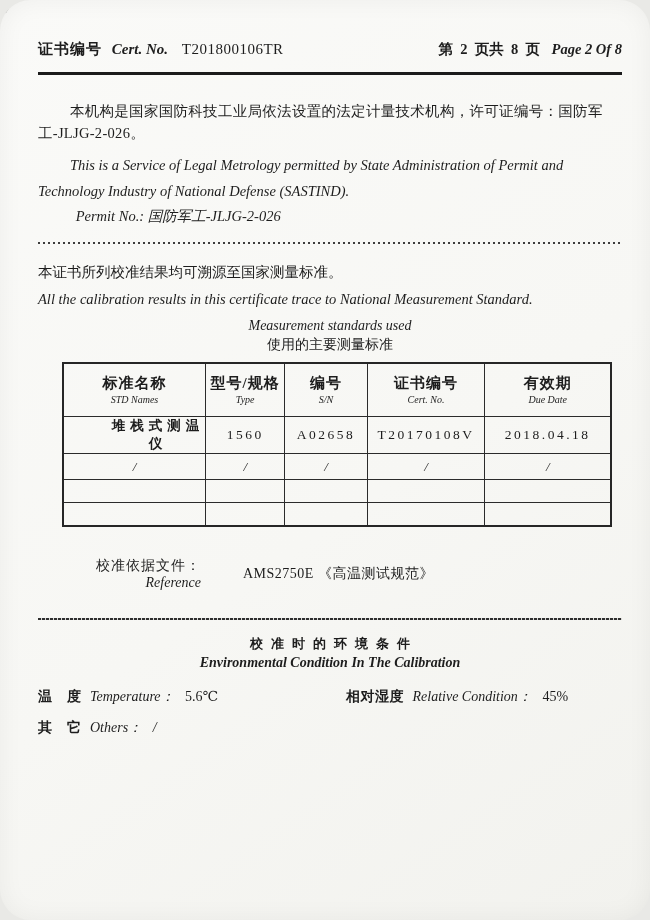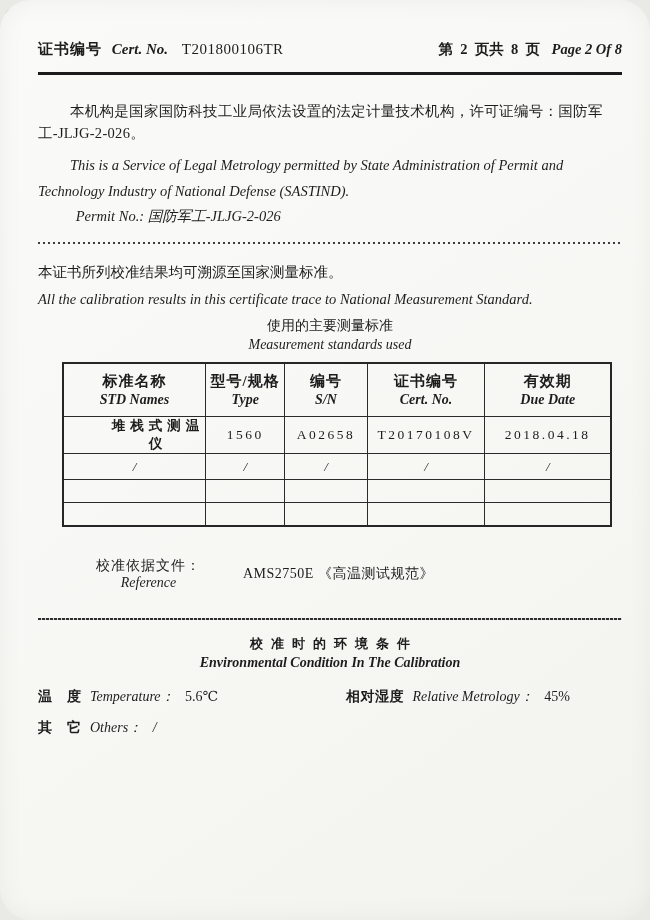--- a/index.html
+++ b/index.html
@@ -59,29 +59,29 @@
     width:550px;margin:8px 0 0 24px;
     border-collapse:collapse;table-layout:fixed;
   }
   table.std th,table.std td{
     border:1.5px solid #2b2b2b;
     text-align:center;vertical-align:middle;
     padding:0;overflow:hidden;
   }
   table.std{border:2px solid #262626;}
   th .th-zh{font-size:15px;font-weight:bold;letter-spacing:1px;}
-  th .th-en{font-size:14px;font-style:italic;font-weight:bold;line-height:1.3;}
+  th .th-en{font-size:10px;font-style:italic;font-weight:normal;line-height:1.3;}
   tr.hdr-row th{height:52px;}
   tr.data-row td{height:29px;font-size:13.5px;letter-spacing:2.5px;}
   tr.data-row td:first-child{letter-spacing:5px;font-weight:bold;font-size:13.5px;padding-left:47px;}
   tr.slash-row td{height:25px;font-size:13px;font-style:italic;}
   tr.empty-row td{height:22px;}
   
   .reference{display:flex;align-items:center;margin-top:30px;margin-left:58px;}
-  .ref-label{text-align:center;font-size:14px;}
+  .ref-label{text-align:right;font-size:14px;}
   .ref-label .l-zh{letter-spacing:1px;}
   .ref-label .l-en{font-style:italic;}
   .ref-value{margin-left:42px;font-size:14px;letter-spacing:.5px;}
   
   .env{margin-top:15px;}
   .env .t-zh{margin:0;font-size:13px;font-weight:bold;letter-spacing:8px;text-indent:8px;}
   .env .t-en{margin:2px 0 0;font-size:14px;font-weight:bold;}
   .env-rows{margin-top:17px;font-size:14px;}
   .env-row{position:relative;margin-top:0;height:22px;}
   .env-row + .env-row{margin-top:9px;}
@@ -123,22 +123,22 @@
   </section>
 
   <div class="rule-dotted"></div>
 
   <section class="trace">
     <p class="p-zh zh">本证书所列校准结果均可溯源至国家测量标准。</p>
     <p class="p-en italic">All the calibration results in this certificate trace to National Measurement Standard.</p>
   </section>
 
   <div class="std-title">
+    <p class="center italic">Measurement standards used</p>
     <p class="center zh">使用的主要测量标准</p>
-    <p class="center italic">Measurement standards used</p>
   </div>
 
   <table class="std">
     <colgroup>
       <col style="width:26%">
         <col style="width:14.5%">
         <col style="width:15%">
         <col style="width:21.5%">
         <col style="width:23%">
     </colgroup>
@@ -213,21 +213,21 @@
     <p class="t-en center italic">Environmental Condition In The Calibration</p>
     <div class="env-rows">
       <div class="env-row">
         <span class="cell-left">
           <span class="env-lbl-zh zh">温　度</span>
           <span class="env-lbl-en">Temperature：</span>
           <span class="env-val">5.6℃</span>
         </span>
         <span class="cell-right">
           <span class="env-lbl-zh zh">相对湿度</span>
-          <span class="env-lbl-en">Relative Metrology：</span>
+          <span class="env-lbl-en">Relative Condition：</span>
           <span class="env-val">45%</span>
         </span>
       </div>
       <div class="env-row">
         <span class="cell-left">
           <span class="env-lbl-zh zh">其　它</span>
           <span class="env-lbl-en">Others：</span>
           <span class="env-val italic">/</span>
         </span>
       </div>

